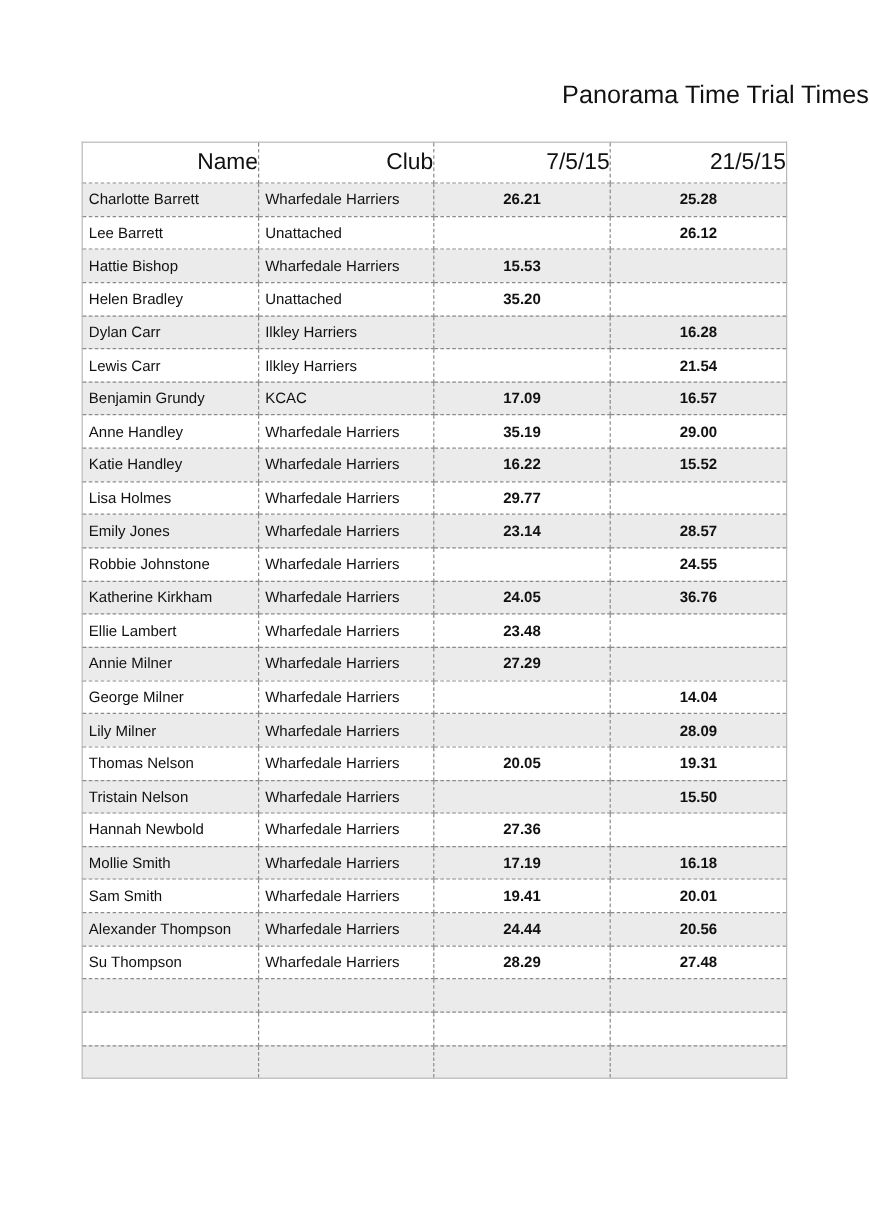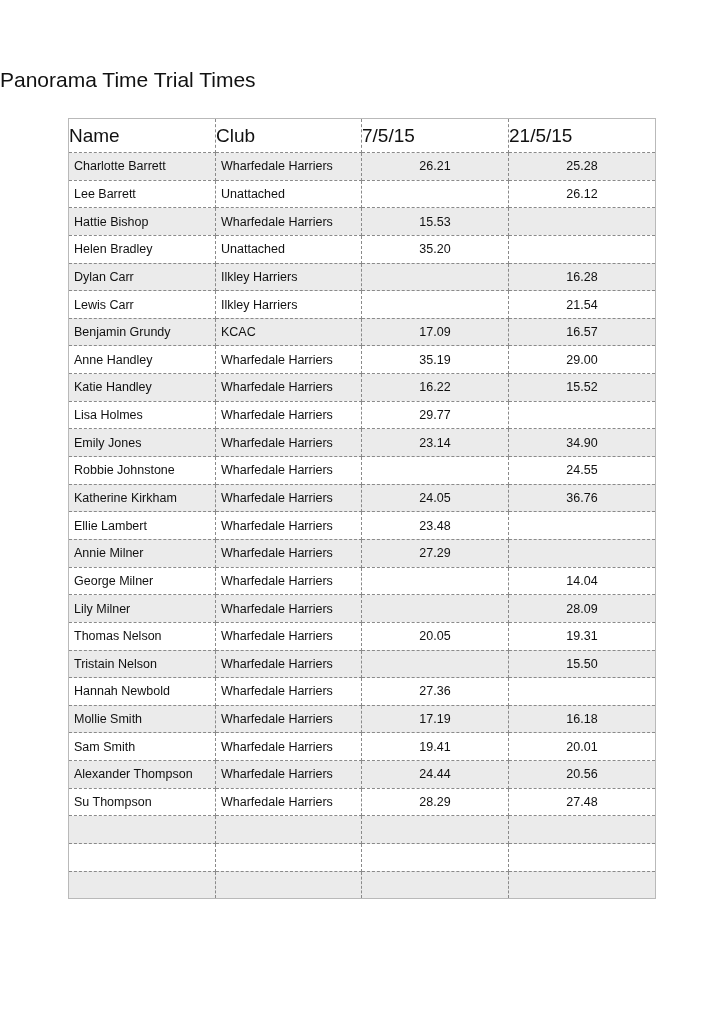--- a/index.html
+++ b/index.html
@@ -3,43 +3,43 @@
   <meta charset="utf-8">
   <style>
     html, body { margin: 0; padding: 0; }
     body {
       width: 724px; height: 1022px; background: #ffffff;
       font-family: "Liberation Sans", sans-serif; color: #111;
       position: relative; overflow: hidden;
     }
     .title {
       position: absolute; top: 68px; left: 0; width: 724px;
-      text-align: left; font-size: 21px; color: #111;
+      text-align: right; font-size: 21px; color: #111;
     }
     table.results {
       position: absolute; top: 118px; left: 68px;
       width: 587px; border-collapse: collapse;
       border: 1.5px solid #b9b9b9; table-layout: fixed;
     }
     table.results col.c1 { width: 147px; }
     table.results col.c2 { width: 146px; }
     table.results col.c3 { width: 147px; }
     table.results col.c4 { width: 147px; }
     table.results th {
       height: 33px; font-weight: normal; font-size: 19px;
-      text-align: left; padding: 0; color: #111;
+      text-align: right; padding: 0; color: #111;
       border-right: 1px dashed #8a8a8a; border-bottom: 1px dashed #8a8a8a;
       background: #fff;
     }
     table.results td {
       height: 26.65px; font-size: 12.5px; padding: 0 0 0 5px;
       border-right: 1px dashed #8a8a8a; border-bottom: 1px dashed #8a8a8a;
       color: #111; white-space: nowrap;
     }
-    table.results td.num { text-align: center; padding: 0 0 0 0; }
+    table.results td.num { text-align: center; padding: 0 0 0 0; font-weight: bold; }
     table.results th:last-child, table.results td:last-child { border-right: none; }
     table.results tr:last-child td { border-bottom: none; }
     table.results tbody tr:nth-child(odd) td { background: #ebebeb; }
     table.results tbody tr:nth-child(even) td { background: #ffffff; }
   </style>
 </head>
 <body>
 
 <div class="title">Panorama Time Trial Times</div>
 
@@ -116,21 +116,21 @@
       <tr>
         <td>Lisa Holmes</td>
         <td>Wharfedale Harriers</td>
         <td class="num">29.77</td>
         <td class="num"></td>
       </tr>
       <tr>
         <td>Emily Jones</td>
         <td>Wharfedale Harriers</td>
         <td class="num">23.14</td>
-        <td class="num">34.90</td>
+        <td class="num">28.57</td>
       </tr>
       <tr>
         <td>Robbie Johnstone</td>
         <td>Wharfedale Harriers</td>
         <td class="num"></td>
         <td class="num">24.55</td>
       </tr>
       <tr>
         <td>Katherine Kirkham</td>
         <td>Wharfedale Harriers</td>

